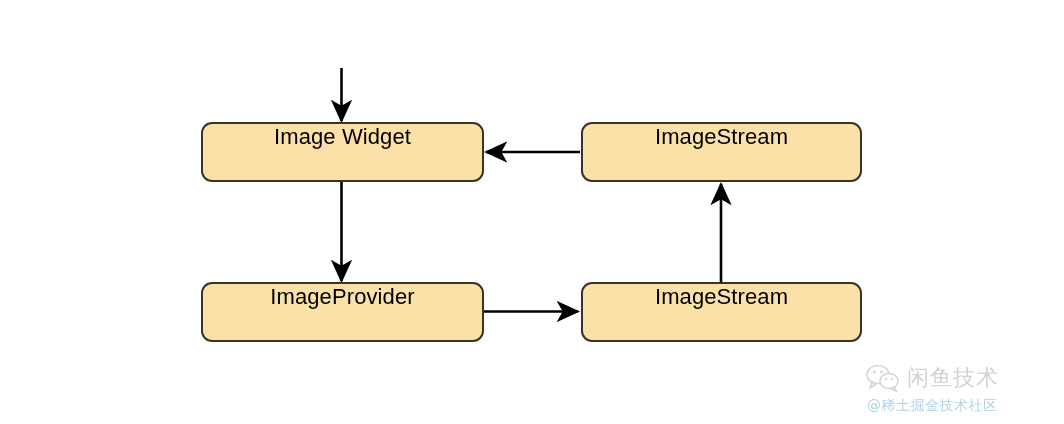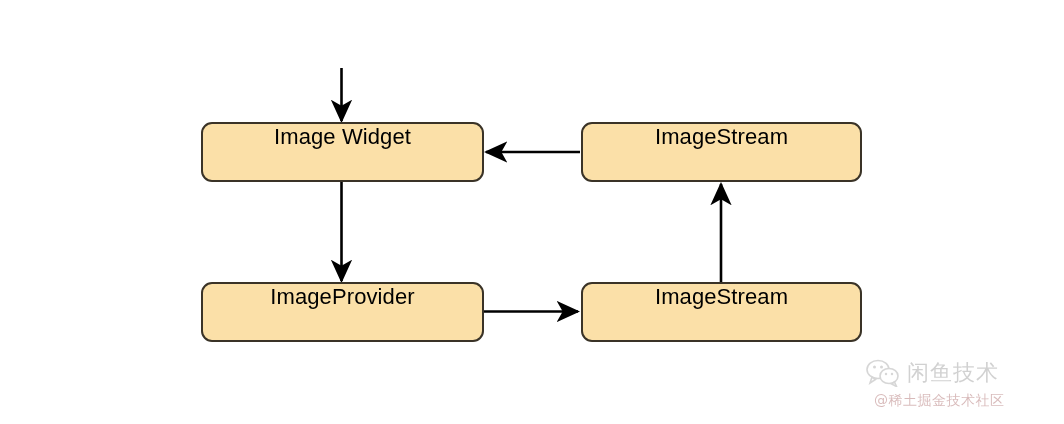--- a/index.html
+++ b/index.html
@@ -52,20 +52,21 @@
   #watermark {
     position: absolute;
     left: 866px;
     top: 358px;
     width: 190px;
     height: 58px;
     opacity: 0.30;
     display: flex;
     flex-direction: column;
     align-items: flex-start;
+    justify-content: center;
     pointer-events: none;
   }
   .wm-row-main {
     display: flex;
     align-items: center;
     gap: 7px;
     height: 30px;
   }
   .wm-logo {
     width: 34px;
@@ -76,24 +77,24 @@
   .wm-title {
     font-family: "DejaVu Sans", sans-serif;
     font-size: 22px;
     color: #6a6a6a;
     line-height: 1;
     letter-spacing: 1px;
   }
   .wm-sub {
     font-family: "DejaVu Sans", sans-serif;
     font-size: 14px;
-    color: #7f1d1d;
+    color: #0369a1;
     line-height: 1;
     margin-top: 5px;
-    margin-left: 8px;
+    margin-left: 1px;
     letter-spacing: 0.5px;
   }
 </style>
 </head>
 <body>
 
 <div id="diagram-canvas">
 
   <svg id="diagram-svg" viewBox="0 0 1064 424" xmlns="http://www.w3.org/2000/svg">
     <defs>

